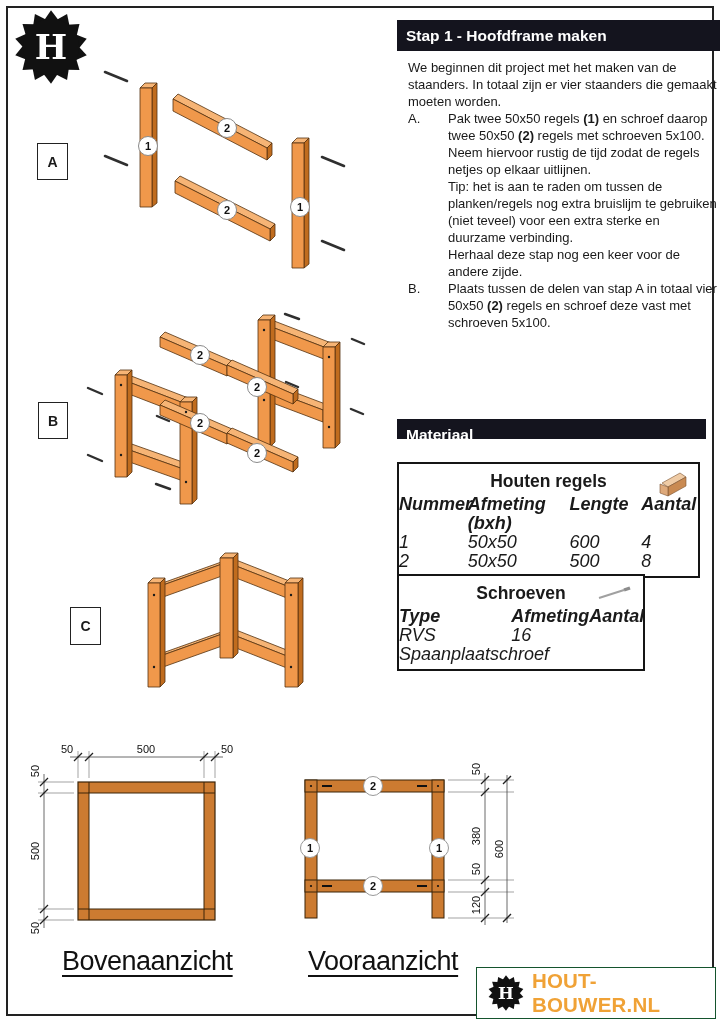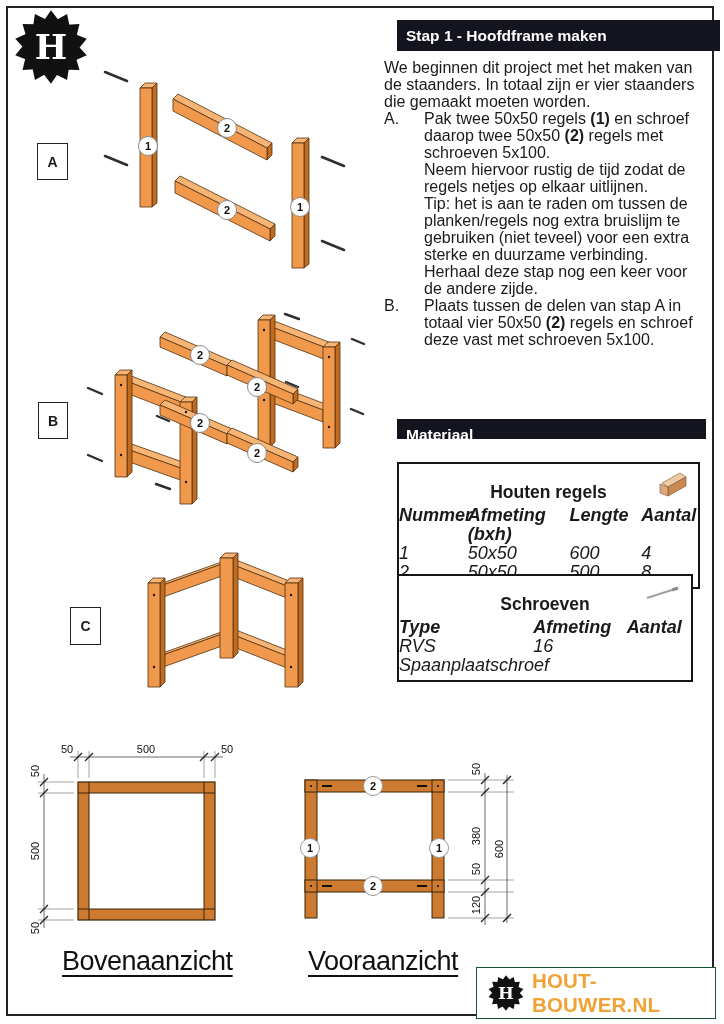--- a/index.html
+++ b/index.html
@@ -5,28 +5,28 @@
   html,body{margin:0;padding:0;}
   body{width:724px;height:1024px;position:relative;background:#ffffff;
        font-family:"Liberation Sans",sans-serif;color:#1a1a1a;overflow:hidden;}
   .abs{position:absolute;}
   .page-border{position:absolute;left:6px;top:6px;width:708px;height:1010px;
        border:2px solid #222;box-sizing:border-box;pointer-events:none;}
   .bar{background:#14141E;color:#fff;font-weight:bold;font-size:15.5px;
        line-height:31px;padding-left:9px;box-sizing:border-box;}
   #step-title-bar{left:397px;top:20px;width:323px;height:31px;}
   #materiaal-bar{left:397px;top:419px;width:309px;height:20px;}
-  .textcol{left:384px;top:59px;width:313px;font-size:16px;line-height:17px;}
+  .textcol{left:408px;top:59px;width:313px;font-size:13px;line-height:17px;}
   .intro{margin:0 0 0 0;}
   .step-row{display:grid;grid-template-columns:40px 1fr;}
   .step-text{white-space:pre-line;}
   b{font-weight:bold;}
-  .mat-table{border:2px solid #151515;box-sizing:border-box;padding:14px 0 5px 0;background:#fff;}
+  .mat-table{border:2px solid #151515;box-sizing:border-box;padding:3px 0 5px 0;background:#fff;}
   #wood-table-box{left:397px;top:462px;width:303px;}
-  #screw-table-box{left:397px;top:574px;width:296px;}
+  #screw-table-box{left:397px;top:574px;width:248px;}
   .ttitle{text-align:center;font-size:17.5px;font-weight:bold;line-height:28px;}
   .trow{display:grid;}
   #wood-table-box .trow{grid-template-columns:23% 34% 24% 19%;}
   #screw-table-box .trow{grid-template-columns:46% 32% 22%;}
   .tcell{text-align:left;font-size:18px;line-height:19px;font-style:italic;}
   .thead .tcell{font-weight:bold;}
   .tbl-icon{position:absolute;right:8px;top:6px;}
   .abc-box{border:1.5px solid #222;background:#fff;display:flex;align-items:center;
        justify-content:center;font-weight:bold;font-size:14px;box-sizing:border-box;}
   #box-a{left:37px;top:143px;width:31px;height:37px;}

